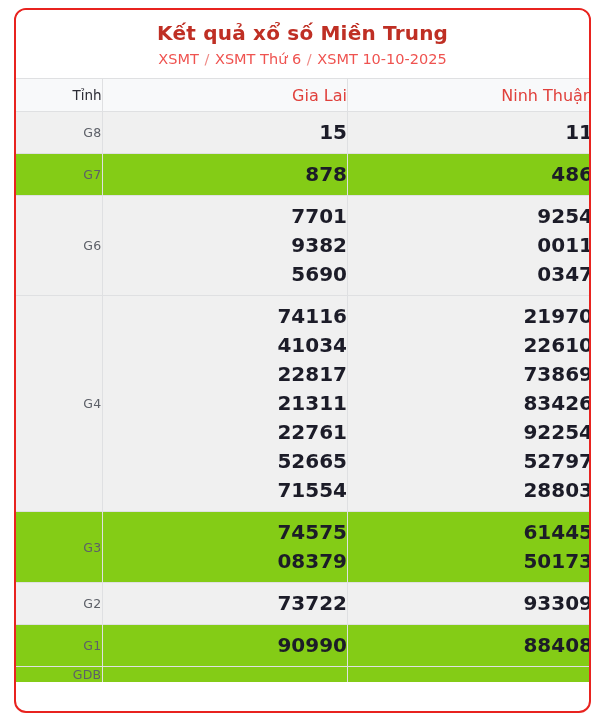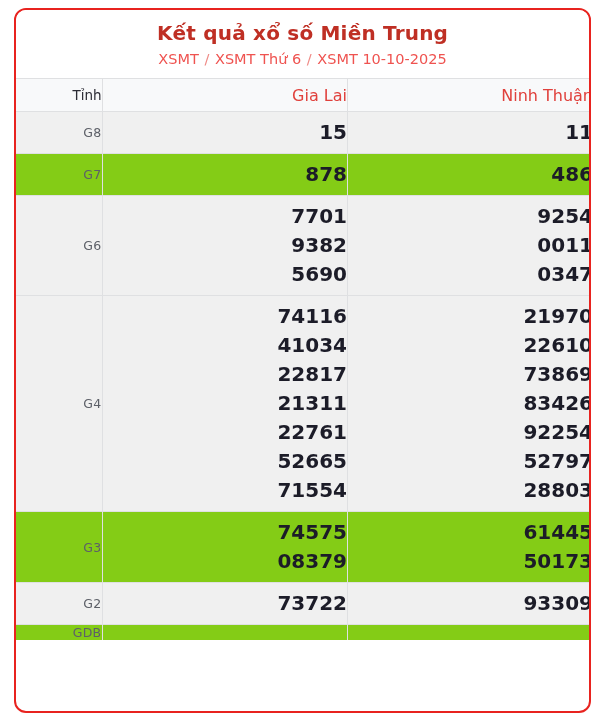--- a/index.html
+++ b/index.html
@@ -192,20 +192,29 @@
         </tr>
         <tr class="row-shaded">
           <td class="prize-label">G2</td>
           <td class="prize-nums">
             <span class="num-line">73722</span>
           </td>
           <td class="prize-nums">
             <span class="num-line">93309</span>
           </td>
         </tr>
+        <tr class="row-plain">
+          <td class="prize-label">G1</td>
+          <td class="prize-nums">
+            <span class="num-line">90990</span>
+          </td>
+          <td class="prize-nums">
+            <span class="num-line">88408</span>
+          </td>
+        </tr>
         <tr class="row-plain row-gdb">
           <td class="prize-label">GDB</td>
           <td class="prize-nums"></td>
           <td class="prize-nums"></td>
         </tr>
       </tbody>
   </table>
 
 </div>
 

